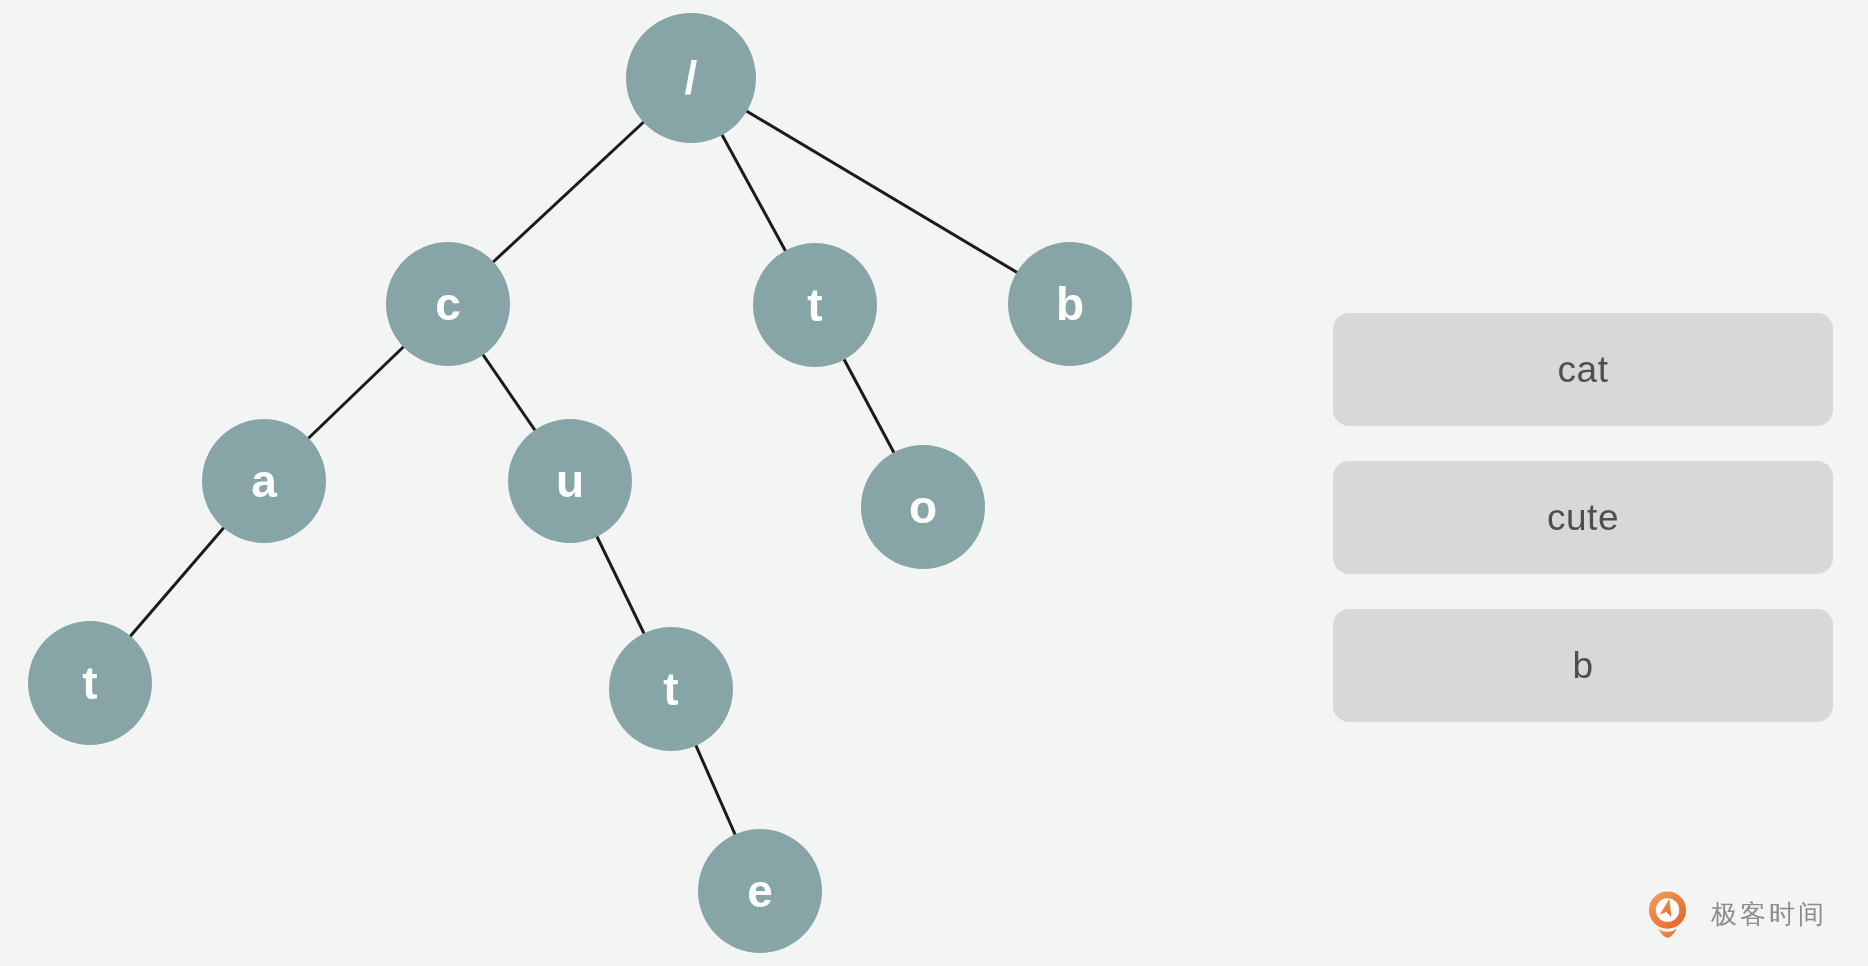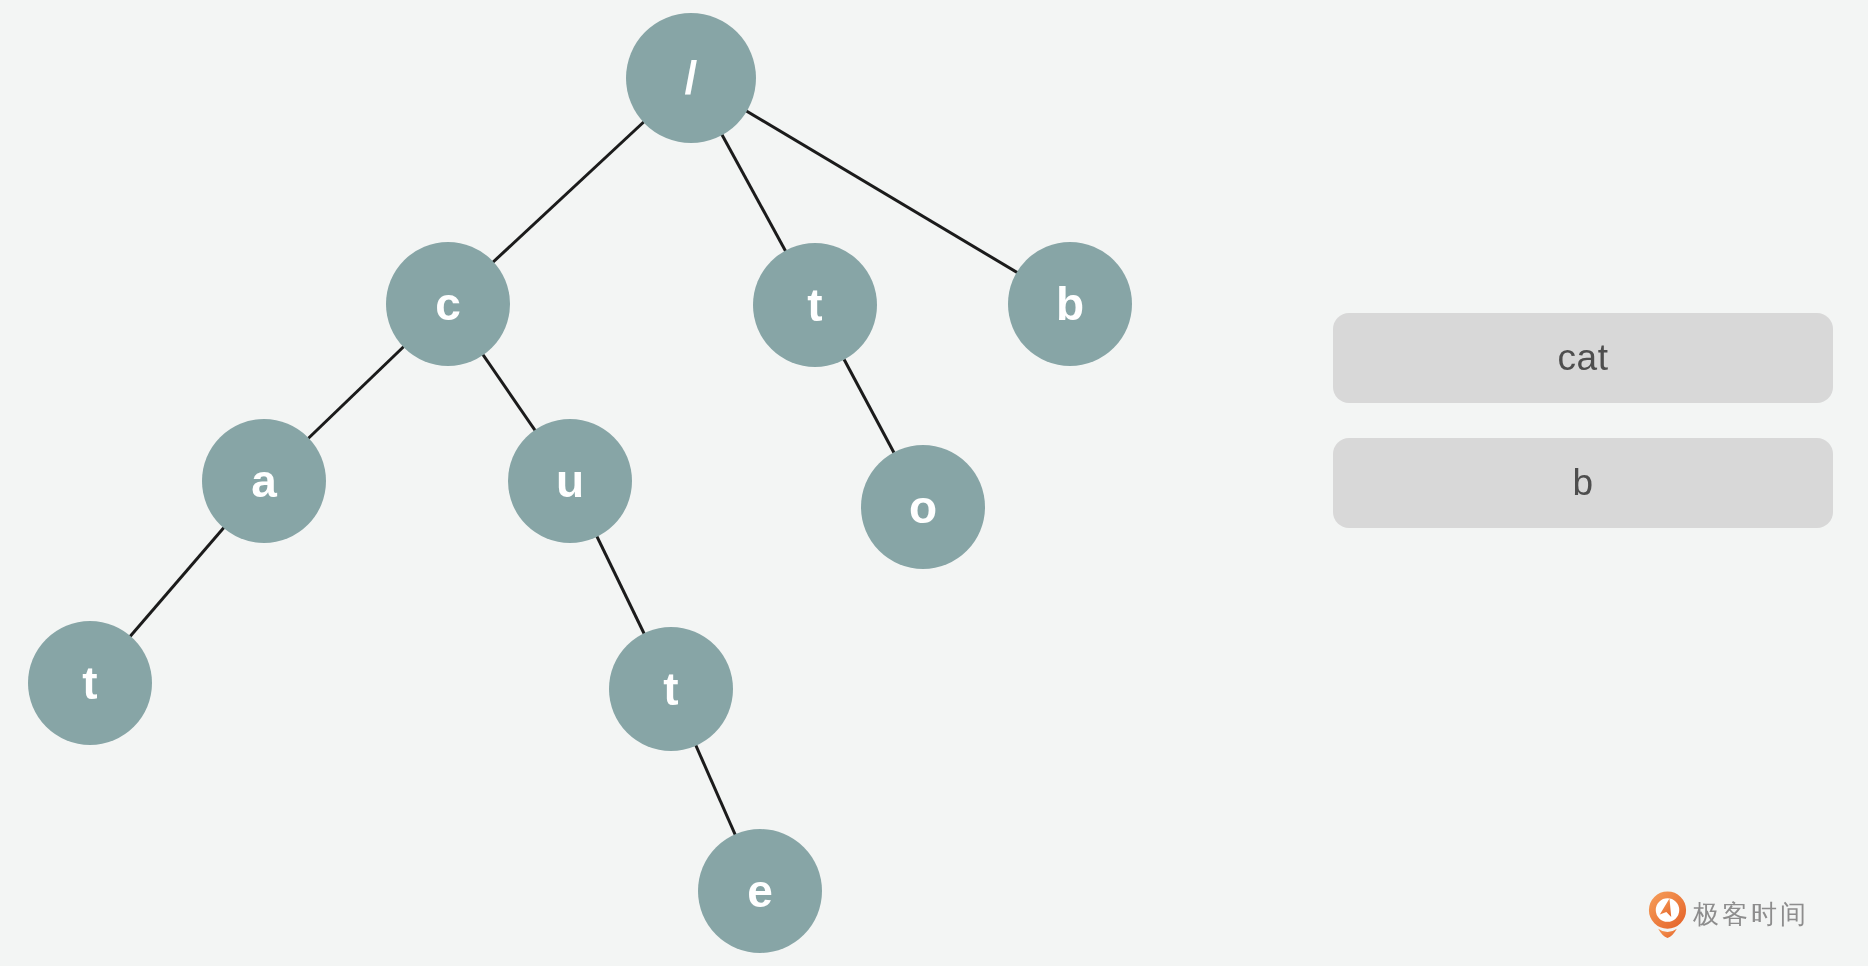--- a/index.html
+++ b/index.html
@@ -37,40 +37,40 @@
   .word-list {
     position: absolute;
     left: 1333px;
     top: 313px;
     width: 500px;
     display: flex;
     flex-direction: column;
     gap: 35px;
   }
   .word-chip {
-    height: 90px;
+    height: 113px;
     background: #d8d8d8;
     border-radius: 16px;
     display: flex;
     align-items: center;
     justify-content: center;
     cursor: pointer;
   }
   .word-chip span {
     color: #4e4e4e;
     font-size: 37px;
     letter-spacing: 0.5px;
   }
   .logo {
     position: absolute;
     left: 1645px;
     top: 888px;
     display: flex;
     align-items: center;
-    gap: 3px;
+    gap: 21px;
   }
   .logo-text {
     color: #8d8d8d;
     font-size: 26px;
     letter-spacing: 3px;
     white-space: nowrap;
   }
 </style>
 </head>
 <body>
@@ -129,20 +129,23 @@
       <circle class="node-circle" cx="760" cy="891" r="62"></circle>
       <text class="node-label" x="760" y="907">e</text>
     </g>
   </svg>
 
   <div class="word-list">
     <div class="word-chip">
       <span>cat</span>
     </div>
     <div class="word-chip">
+      <span>cute</span>
+    </div>
+    <div class="word-chip">
       <span>b</span>
     </div>
   </div>
 
   <div class="logo">
     <svg width="45" height="52" viewBox="0 0 46 52">
       <defs>
         <linearGradient id="gt-grad" x1="0" y1="0" x2="1" y2="1">
           <stop offset="0" stop-color="#f59a56"></stop>
           <stop offset="1" stop-color="#e5662c"></stop>

